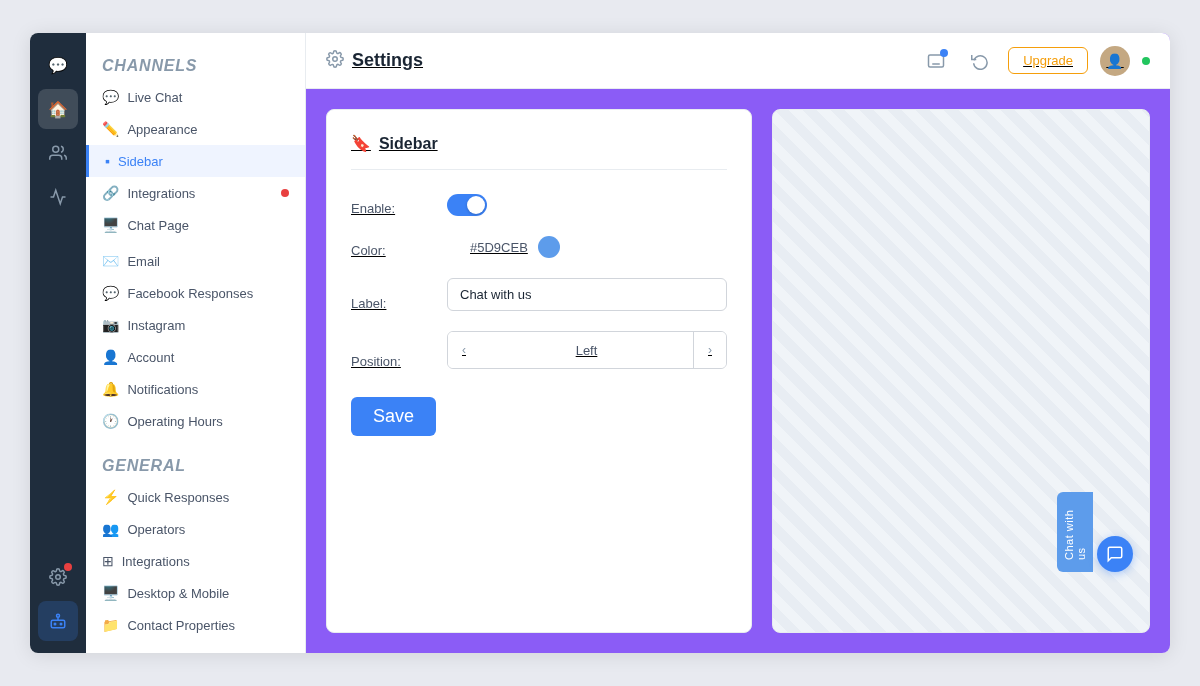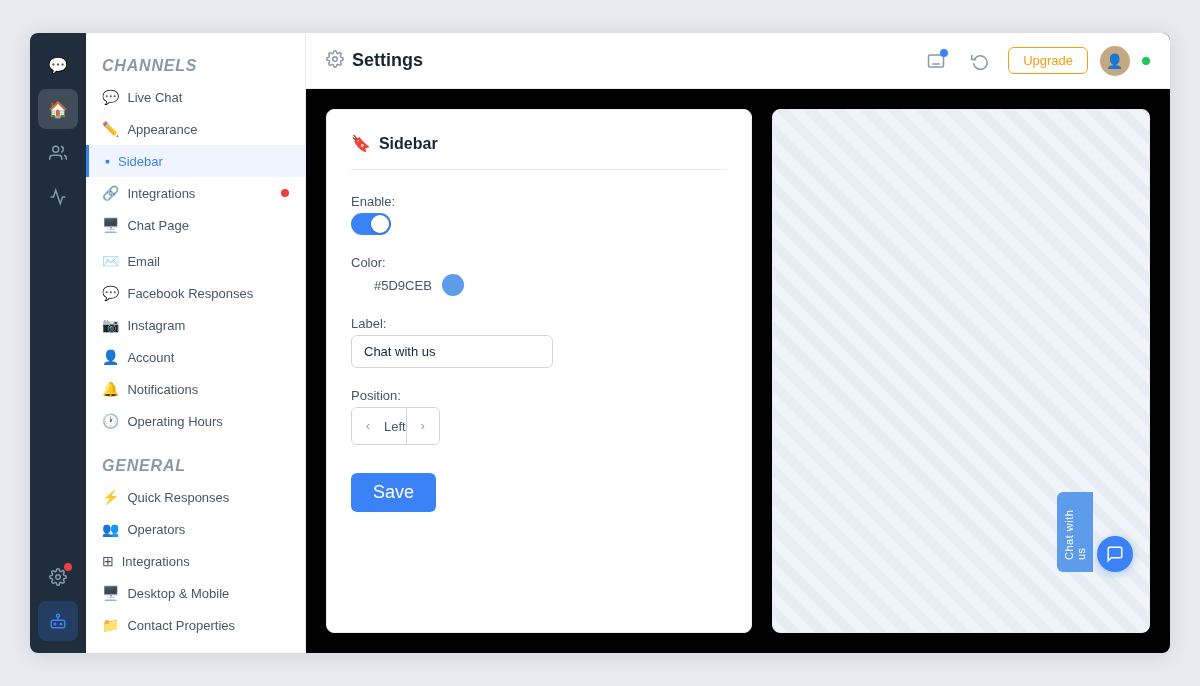--- a/index.html
+++ b/index.html
@@ -102,21 +102,22 @@
       background: #e84040;
       border-radius: 50%;
       position: absolute;
       right: 16px;
     }
     
     .main-content {
       flex: 1;
       display: flex;
       flex-direction: column;
-      background: #000000;
+      background: #8b5cf6;
+      text-decoration: underline;
     }
     .top-bar {
       background: #fff;
       border-bottom: 1px solid #e8ecf0;
       padding: 0 20px;
       height: 56px;
       display: flex;
       align-items: center;
       justify-content: space-between;
       flex-shrink: 0;
@@ -200,24 +201,23 @@
       gap: 8px;
       font-size: 16px;
       font-weight: 600;
       color: #1a2533;
       margin-bottom: 24px;
       padding-bottom: 16px;
       border-bottom: 1px solid #e8ecf0;
     }
     .form-row {
       display: flex;
-      align-items: flex-start;
+      align-items: flex-end;
       margin-bottom: 20px;
-      gap: 4px;
-      flex-direction: column;
+      gap: 16px;
     }
     .form-label {
       width: 80px;
       color: #4a5568;
       font-size: 13px;
       flex-shrink: 0;
     }
     .form-control { flex: 1; }
     
     .toggle {

